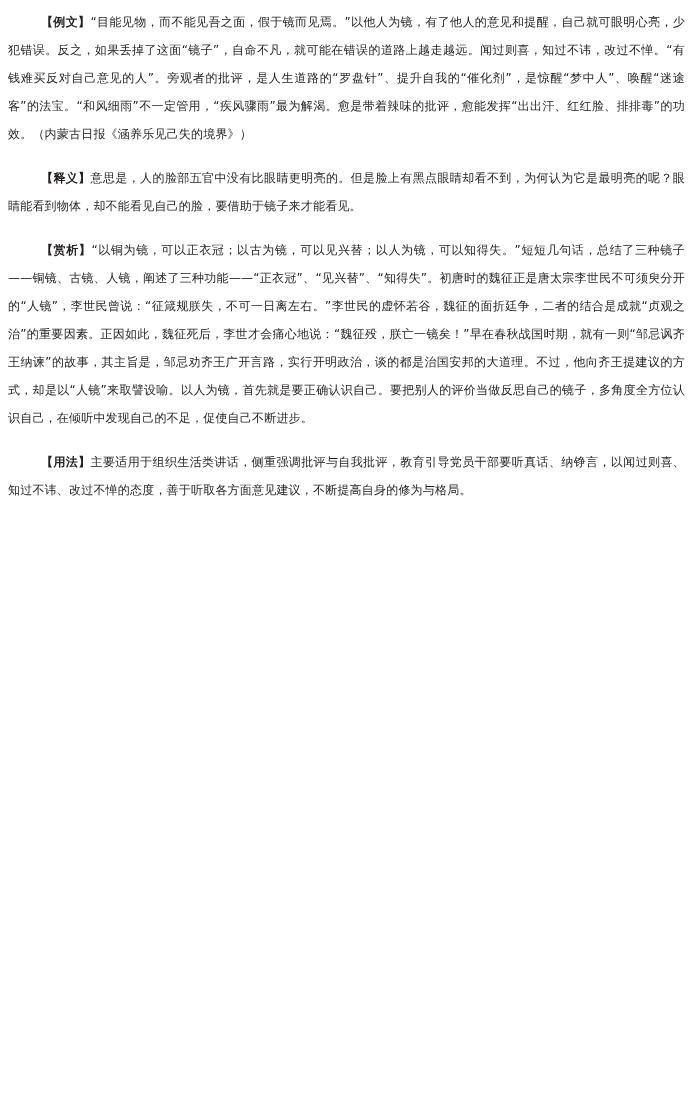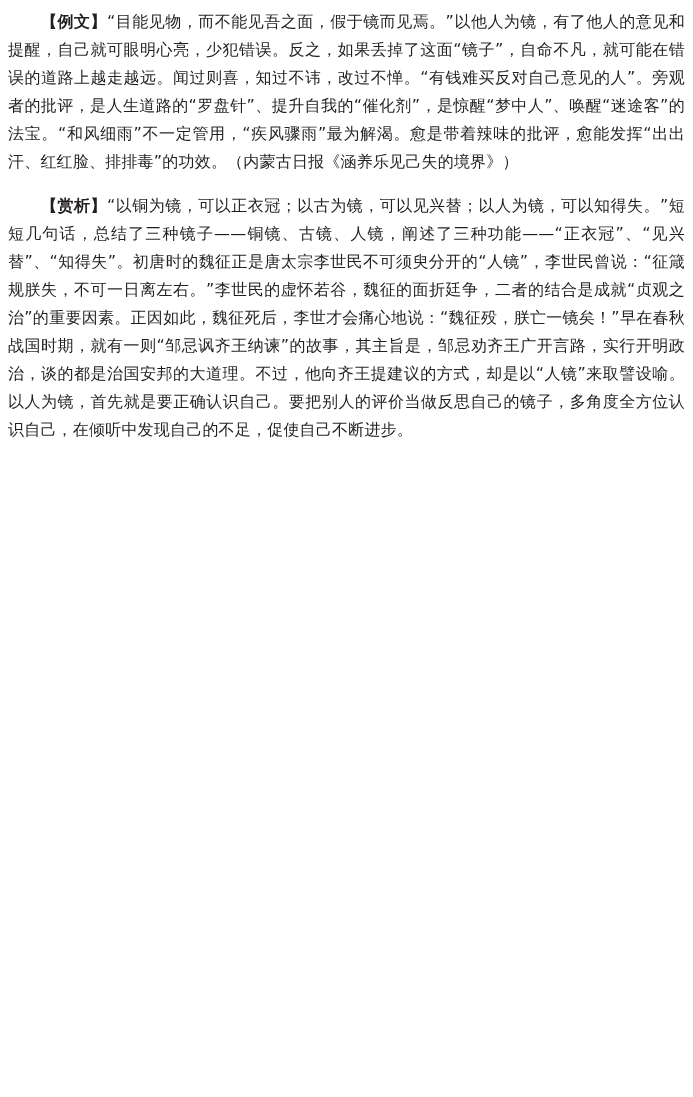--- a/index.html
+++ b/index.html
@@ -13,21 +13,21 @@
     font-family: "DejaVu Sans", "Liberation Sans", sans-serif;
     color: #231f20;
   }
   #document {
     width: 693px;
     box-sizing: border-box;
     padding: 0 8px;
   }
   .para {
     margin: 0 0 16px 0;
-    font-size: 16px;
+    font-size: 12px;
     line-height: 28px;
     text-align: justify;
     text-justify: inter-ideograph;
     text-indent: 33px;
     color: #231f20;
     letter-spacing: 0.2px;
   }
   .para:first-child {
     margin-top: 8px;
   }
@@ -44,21 +44,27 @@
 </head>
 <body>
 
 <div id="document">
 
   <p class="para">
     <span class="label">【例文】</span><span>“目能见物，而不能见吾之面，假于镜而见焉。”以他人为镜，有了他人的意见和提醒，自己就可眼明心亮，少犯错误。反之，如果丢掉了这面“镜子”，自命不凡，就可能在错误的道路上越走越远。闻过则喜，知过不讳，改过不惮。“有钱难买反对自己意见的人”。旁观者的批评，是人生道路的“罗盘针”、提升自我的“催化剂”，是惊醒“梦中人”、唤醒“迷途客”的法宝。“和风细雨”不一定管用，“疾风骤雨”最为解渴。愈是带着辣味的批评，愈能发挥“出出汗、红红脸、排排毒”的功效。（内蒙古日报《涵养乐见己失的境界》）</span>
   </p>
 
 
+  <p class="para">
+    <span class="label">【释义】</span><span>意思是，人的脸部五官中没有比眼睛更明亮的。但是脸上有黑点眼睛却看不到，为何认为它是最明亮的呢？眼睛能看到物体，却不能看见自己的脸，要借助于镜子来才能看见。</span>
+  </p>
 
   <p class="para">
     <span class="label">【赏析】</span><span>“以铜为镜，可以正衣冠；以古为镜，可以见兴替；以人为镜，可以知得失。”短短几句话，总结了三种镜子——铜镜、古镜、人镜，阐述了三种功能——“正衣冠”、“见兴替”、“知得失”。初唐时的魏征正是唐太宗李世民不可须臾分开的“人镜”，李世民曾说：“征箴规朕失，不可一日离左右。”李世民的虚怀若谷，魏征的面折廷争，二者的结合是成就“贞观之治”的重要因素。正因如此，魏征死后，李世才会痛心地说：“魏征殁，朕亡一镜矣！”早在春秋战国时期，就有一则“邹忌讽齐王纳谏”的故事，其主旨是，邹忌劝齐王广开言路，实行开明政治，谈的都是治国安邦的大道理。不过，他向齐王提建议的方式，却是以“人镜”来取譬设喻。以人为镜，首先就是要正确认识自己。要把别人的评价当做反思自己的镜子，多角度全方位认识自己，在倾听中发现自己的不足，促使自己不断进步。</span>
   </p>
 
+  <p class="para">
+    <span class="label">【用法】</span><span>主要适用于组织生活类讲话，侧重强调批评与自我批评，教育引导党员干部要听真话、纳铮言，以闻过则喜、知过不讳、改过不惮的态度，善于听取各方面意见建议，不断提高自身的修为与格局。</span>
+  </p>
 
   <div class="spacer"></div>
 
 </div>
 
 </body></html>

